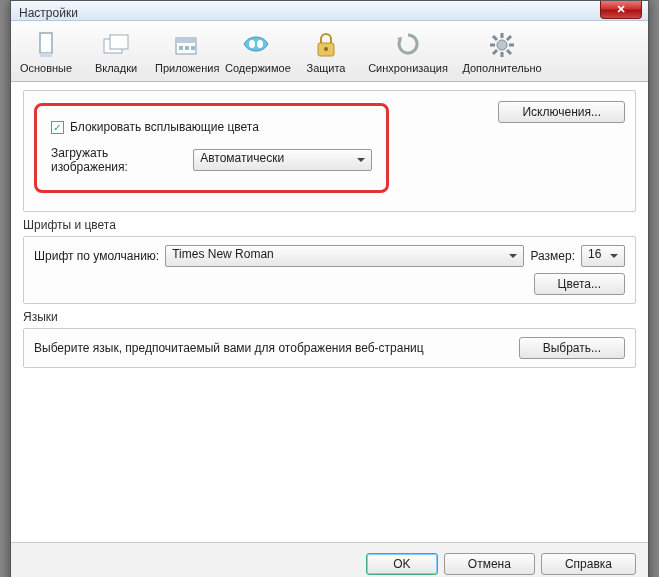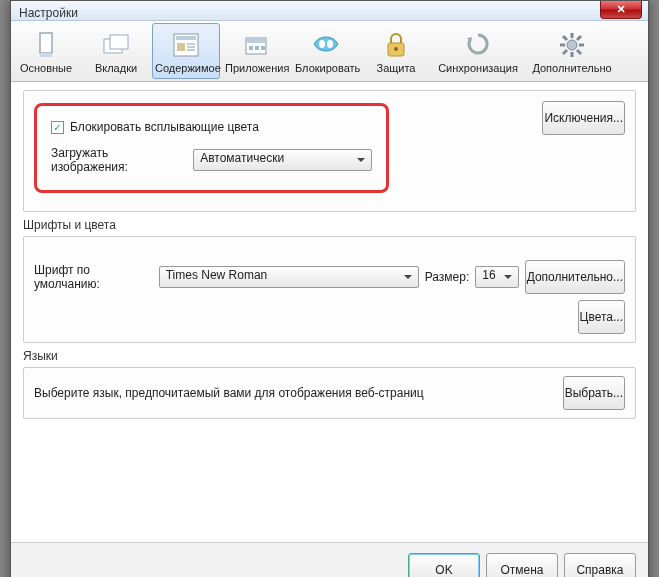--- a/index.html
+++ b/index.html
@@ -141,31 +141,31 @@
   .select::after {
     content: "";
     position: absolute;
     right: 6px; top: 8px;
     border: 4px solid transparent;
     border-top-color: #444;
   }
   .btn {
     border: 1px solid #999;
     background: linear-gradient(#fdfdfd,#e7e7e7);
-    height: 34px;
-    padding: 0 1px;
+    height: 22px;
+    padding: 0 23px;
     display: inline-flex;
     align-items: center;
     border-radius: 3px;
     font-size: 12px;
     color: #222;
     cursor: pointer;
   }
   .float-r { position: absolute; right: 10px; }
-  .fonts-section .section-inner { display:block;margin-top:15px; }
+  .fonts-section .section-inner { display:block; }
   .fonts-row1 {
     display:flex; align-items:center; gap:6px;
   }
   .fonts-row2 { margin-top:6px; text-align:right; }
   .lang-section .section-inner { display:flex; align-items:center; }
   .footer {
     border-top: 1px solid #ccc;
     background: #f2f2f2;
     padding: 10px 12px;
     display: flex;
@@ -200,54 +200,41 @@
     </div>
     <div class="toolbar-item">
       <div class="ticon">
         <svg width="28" height="24">
             <rect x="2" y="6" width="18" height="14" fill="#fff" stroke="#9ab"></rect>
             <rect x="8" y="2" width="18" height="14" fill="#fff" stroke="#9ab"></rect>
           </svg>
       </div>
       <div class="tlabel">Вкладки</div>
     </div>
-    <div class="toolbar-item selected">
-      <div class="ticon">
-        <svg width="28" height="26">
-            <rect x="2" y="2" width="24" height="22" fill="#fff" stroke="#89a"></rect>
-            <rect x="4" y="4" width="20" height="4" fill="#bcd"></rect>
-            <rect x="5" y="11" width="8" height="8" fill="#d6c49a"></rect>
-            <line x1="15" y1="12" x2="23" y2="12" stroke="#89a"></line>
-            <line x1="15" y1="15" x2="23" y2="15" stroke="#89a"></line>
-            <line x1="15" y1="18" x2="23" y2="18" stroke="#89a"></line>
-          </svg>
-      </div>
-      <div class="tlabel">Содержимое</div>
-    </div>
     <div class="toolbar-item">
       <div class="ticon">
         <svg width="28" height="26">
             <rect x="4" y="6" width="20" height="16" fill="#fff" stroke="#89a"></rect>
             <rect x="4" y="6" width="20" height="5" fill="#bcd"></rect>
             <rect x="7" y="14" width="4" height="4" fill="#9bc"></rect>
             <rect x="13" y="14" width="4" height="4" fill="#9bc"></rect>
             <rect x="19" y="14" width="4" height="4" fill="#9bc"></rect>
           </svg>
       </div>
       <div class="tlabel">Приложения</div>
     </div>
     <div class="toolbar-item">
       <div class="ticon">
         <svg width="28" height="22">
             <path d="M2 10 Q6 3 14 3 Q22 3 26 10 Q22 17 14 17 Q6 17 2 10 Z" fill="#69c5e6" stroke="#3a98bd"></path>
             <ellipse cx="10" cy="10" rx="3" ry="4" fill="#fff"></ellipse>
             <ellipse cx="18" cy="10" rx="3" ry="4" fill="#fff"></ellipse>
           </svg>
       </div>
-      <div class="tlabel">Блокировать</div>
+      <div class="tlabel">Содержимое</div>
     </div>
     <div class="toolbar-item">
       <div class="ticon">
         <svg width="22" height="26">
             <rect x="3" y="11" width="16" height="13" rx="2" fill="#e9c560" stroke="#b8922f"></rect>
             <path d="M6 11 V7 a5 5 0 0 1 10 0 V11" fill="none" stroke="#b8922f" stroke-width="2"></path>
             <circle cx="11" cy="17" r="2" fill="#8a6a1f"></circle>
           </svg>
       </div>
       <div class="tlabel">Защита</div>
@@ -306,21 +293,20 @@
       <div class="section-inner">
         <div class="fonts-row1">
           <span class="label">Шрифт по умолчанию:</span>
           <span class="select" style="flex:1; min-width:260px;">
             <span>Times New Roman</span>
           </span>
           <span class="label">Размер:</span>
           <span class="select" style="width:44px;">
             <span>16</span>
           </span>
-          <span class="btn">Дополнительно...</span>
         </div>
         <div class="fonts-row2">
           <span class="btn">Цвета...</span>
         </div>
       </div>
     </div>
 
     <div class="group-title">Языки</div>
     <div class="section lang-section">
       <div class="section-inner" style="width:100%;">

